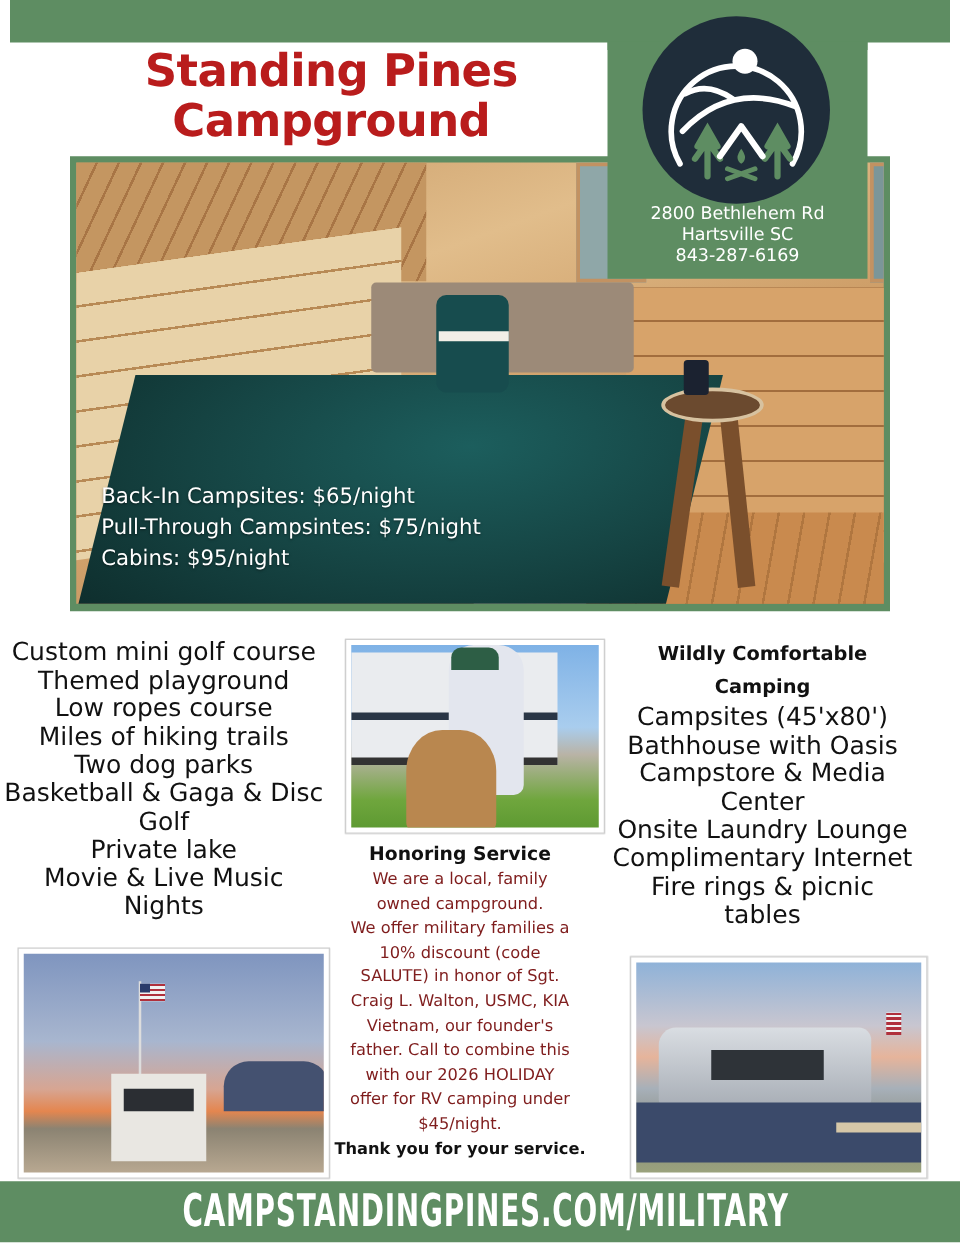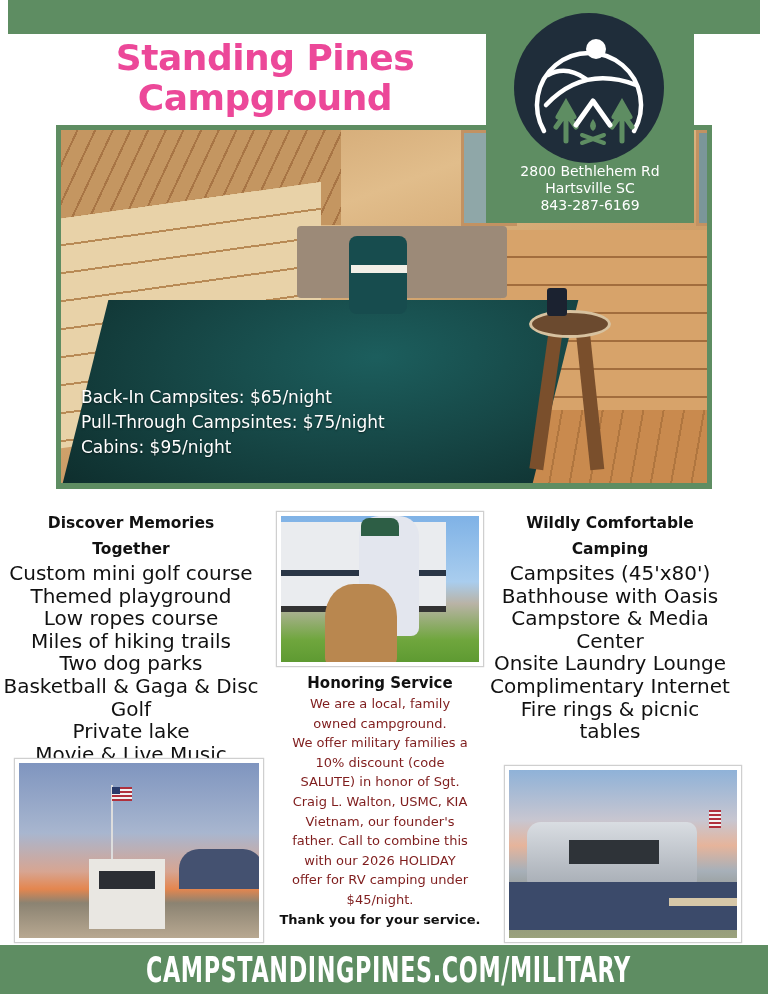--- a/index.html
+++ b/index.html
@@ -1,20 +1,20 @@
 <!DOCTYPE html>
 <html><head>
 <meta charset="utf-8">
 <style>
   html, body { margin:0; padding:0; }
   body { width:768px; height:994px; background:#ffffff; position:relative; overflow:hidden;
          font-family:"Liberation Sans", sans-serif; color:#111; }
   .top-bar { position:absolute; left:8px; top:0; width:752px; height:34px; background:#5e8d62; }
   .title { position:absolute; left:60px; top:38px; width:410px; text-align:center;
-           font-family:"DejaVu Sans", sans-serif; font-weight:bold; color:#ec4899;
+           font-family:"DejaVu Sans", sans-serif; font-weight:bold; color:#b91c1c;
            font-size:36px; line-height:40px; letter-spacing:-0.5px; }
   .hero { position:absolute; left:56px; top:125px; width:656px; height:364px; background:#5e8d62; }
   .hero-photo { position:absolute; left:5px; top:5px; width:646px; height:353px; overflow:hidden;
                 background:linear-gradient(160deg,#c99b66 0%,#e1bd8b 30%,#cfa06a 55%,#b17a47 100%); }
   .wall-left { position:absolute; left:0; top:70px; width:260px; height:230px;
                background:repeating-linear-gradient(180deg,#e8d2a8 0 26px,#b88a55 26px 28px); transform:skewY(-8deg); }
   .ceiling { position:absolute; left:0; top:0; width:280px; height:95px;
              background:repeating-linear-gradient(115deg,#c49661 0 14px,#a87545 14px 16px); }
   .wall-right { position:absolute; left:440px; top:100px; width:210px; height:220px;
                 background:repeating-linear-gradient(180deg,#d7a36a 0 26px,#a26d3d 26px 28px); }
@@ -38,21 +38,21 @@
   .info-box { position:absolute; left:486px; top:33px; width:208px; height:190px; background:#5e8d62; }
   .info-box-cap { position:absolute; left:486px; top:0; width:208px; height:40px; background:#5e8d62; }
   .logo { position:absolute; left:514px; top:13px; width:150px; height:150px; border-radius:50%; background:#1f2d3a; }
   .address { position:absolute; left:486px; top:163px; width:208px; text-align:center; color:#ffffff;
              font-family:"DejaVu Sans", sans-serif; font-size:14px; line-height:17px; }
   .col { position:absolute; text-align:center; font-family:"DejaVu Sans", sans-serif; }
   .col h3 { margin:0; font-size:15.5px; line-height:26px; font-weight:bold; color:#111; }
   .col .item { font-size:20px; line-height:22.6px; color:#111; }
   .left-col { left:0; top:510px; width:262px; }
   .right-col { left:488px; top:510px; width:244px; }
-  .mid-col { left:272px; top:672px; width:216px;text-align:center; }
+  .mid-col { left:260px; top:672px; width:216px;text-align:center; }
   .mid-col h3 { font-size:15px; line-height:22px; }
   .mid-col .p { font-size:13px; line-height:19.6px; color:#7f1d1d; }
   .mid-col .thanks { font-size:13px; line-height:20px; font-weight:bold; }
   .photo-frame { position:absolute; background:#fff; border:1px solid #cfcfcf; box-shadow:0 0 1px #bbb; }
   .photo { position:absolute; left:4px; top:4px; right:4px; bottom:4px; overflow:hidden; }
   .photo-family { left:276px; top:511px; width:206px; height:154px; }
   .photo-family .photo { background:linear-gradient(180deg,#7fb2e6 0%,#a9cdee 45%,#b9b3a6 60%,#6fa63d 85%,#5e9a32 100%); }
   .rv1 { position:absolute; left:0; top:6px; width:165px; height:84px; background:#eaecef; border-bottom:6px solid #333; }
   .rv1-stripe { position:absolute; left:0; top:54px; width:165px; height:6px; background:#2a3646; }
   .kid { position:absolute; left:44px; top:68px; width:72px; height:82px; border-radius:40% 40% 10% 10%; background:#b9874f; }
@@ -132,24 +132,20 @@
   </svg>
 </div>
 
 <div class="address">
   <div>2800 Bethlehem Rd</div>
   <div>Hartsville SC</div>
   <div>843-287-6169</div>
 </div>
 
 <div class="col left-col">
-  <h3>
-    <div>Discover Memories</div>
-    <div>Together</div>
-  </h3>
   <div class="item">Custom mini golf course</div>
   <div class="item">Themed playground</div>
   <div class="item">Low ropes course</div>
   <div class="item">Miles of hiking trails</div>
   <div class="item">Two dog parks</div>
   <div class="item">Basketball &amp; Gaga &amp; Disc Golf</div>
   <div class="item">Private lake</div>
   <div class="item">Movie &amp; Live Music Nights</div>
 </div>
 

